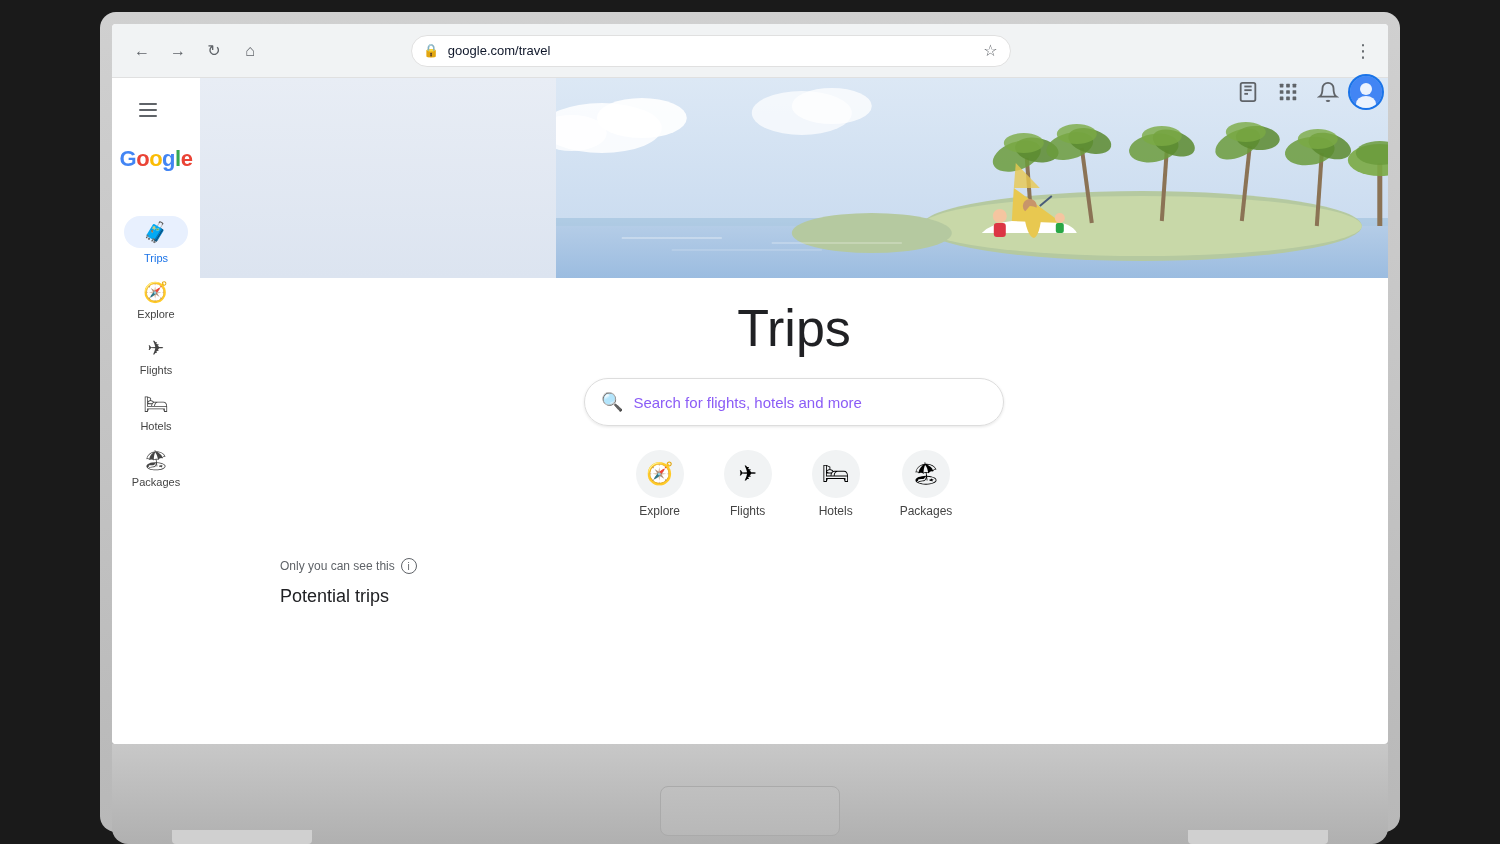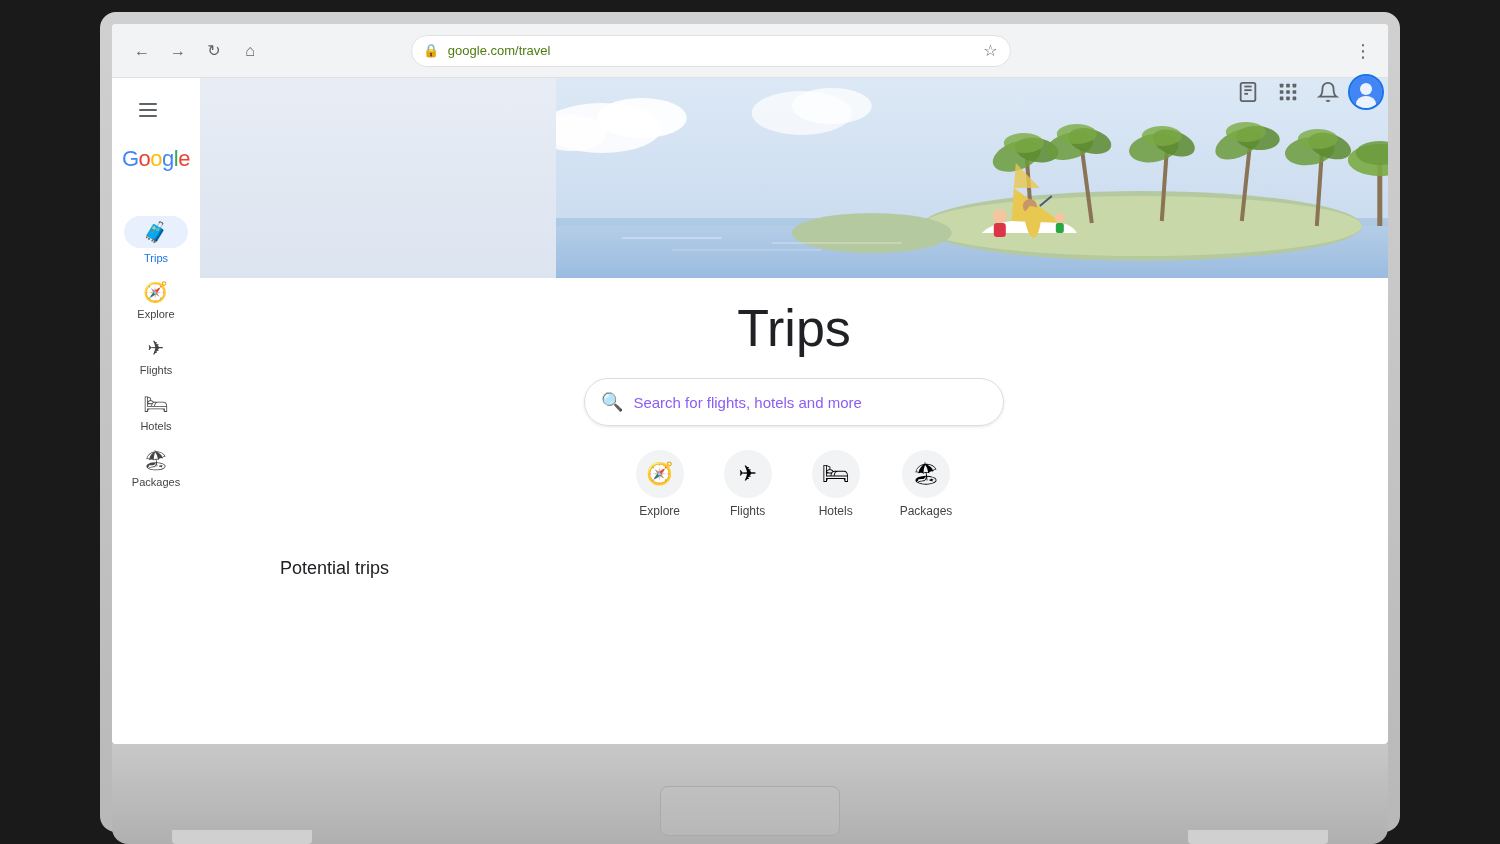--- a/index.html
+++ b/index.html
@@ -82,21 +82,21 @@
     }
 
     .lock-icon {
       color: #5f6368;
       font-size: 13px;
     }
 
     .url-text {
       flex: 1;
       font-size: 13px;
-      color: #4d7c0f;
+      color: #0f172a;
     }
 
     .star-btn {
       color: #5f6368;
       font-size: 16px;
       background: none;
       border: none;
       cursor: pointer;
     }
 
@@ -139,21 +139,21 @@
 
     .google-logo {
       margin-bottom: 16px;
       margin-right: 0;
       display: flex;
       align-items: center;
     }
 
     .google-logo-text {
       font-size: 22px;
-      font-weight: 400;
+      font-weight: 700;
       letter-spacing: -0.5px;
     }
 
     .g-blue { color: #4285f4; }
     .g-red { color: #ea4335; }
     .g-yellow { color: #fbbc04; }
     .g-green { color: #34a853; }
 
     .sidebar-nav {
       display: flex;
@@ -635,20 +635,24 @@
               <span class="quick-nav-label">Hotels</span>
             </div>
             <div class="quick-nav-item">
               <div class="quick-nav-icon">🏖</div>
               <span class="quick-nav-label">Packages</span>
             </div>
           </div>
         </div>
 
         <div class="info-section">
+          <div class="info-text">
+            <span>Only you can see this</span>
+            <div class="info-icon">i</div>
+          </div>
           <div class="potential-trips-title">Potential trips</div>
         </div>
       </div>
     </div>
   </div>
 
   <div class="laptop-bottom">
     <div class="trackpad"></div>
     <div class="laptop-feet">
       <div class="laptop-foot"></div>

